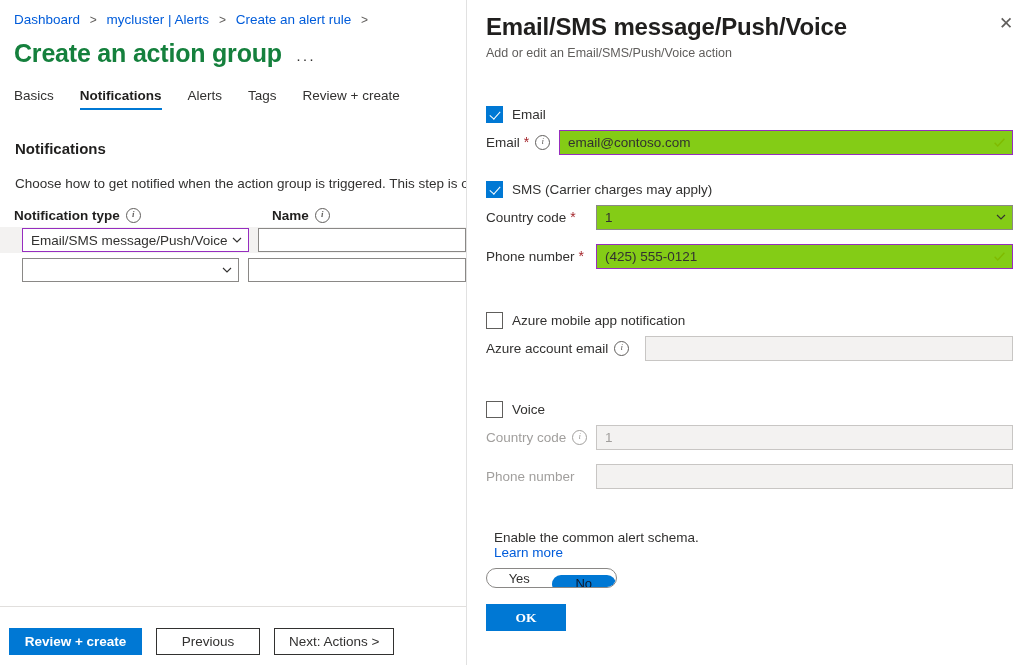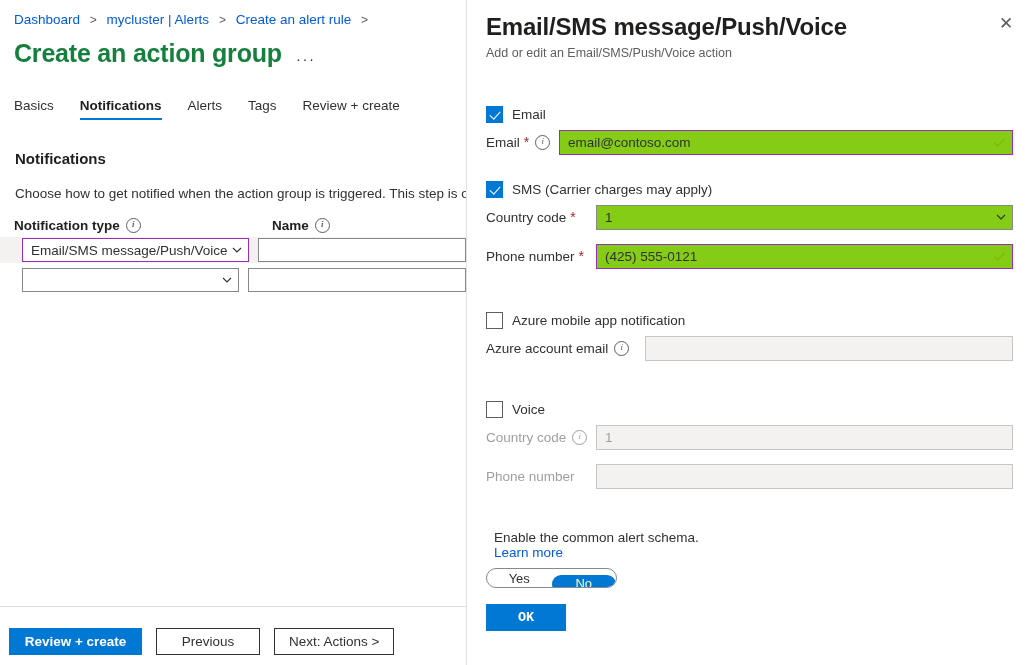--- a/index.html
+++ b/index.html
@@ -66,21 +66,21 @@
     font-size: 15px;
     letter-spacing: 1.6px;
     cursor: pointer;
     user-select: none;
   }
 
   .tabs {
     display: flex;
     align-items: flex-end;
     padding-left: 14px;
-    margin-top: 21px;
+    margin-top: 11px;
     height: 30px;
   }
   .tab {
     font-size: 13.5px;
     color: #323130;
     padding: 0 0 7px 0;
     margin-right: 26px;
     cursor: pointer;
     position: relative;
     white-space: nowrap;
@@ -384,37 +384,37 @@
     height: 100%;
     display: flex;
     align-items: center;
     justify-content: center;
     font-size: 13px;
     color: #323130;
     border-radius: 12px;
   }
   .toggle .opt.on {
     background: #0078d4;
-    color: #fef9c3;
+    color: #0f172a;
     margin-top: 11px;
   }
   .ok-btn {
     margin-top: 16px;
     width: 80px;
     height: 27px;
     background: #0078d4;
     color: #ffffff;
     font-size: 13.5px;
     font-weight: 700;
     display: flex;
     align-items: center;
     justify-content: center;
     cursor: pointer;
     border: none;
-    font-family: Liberation Mono, monospace;
+    font-family: Liberation Serif, serif;
   }
   .spacer-24 { height: 24px; }
 </style>
 </head>
 <body>
 
 <div class="page">
 
   <div class="left-pane">
 

